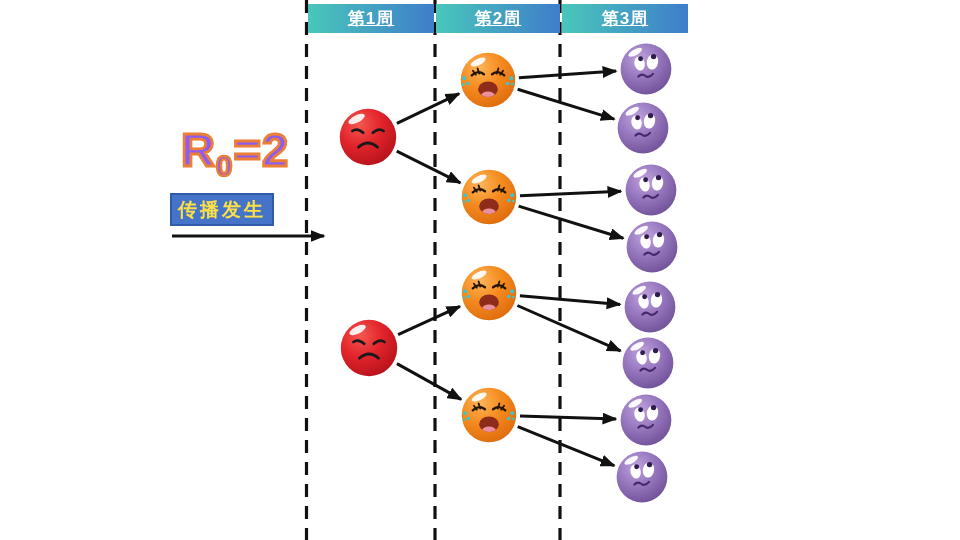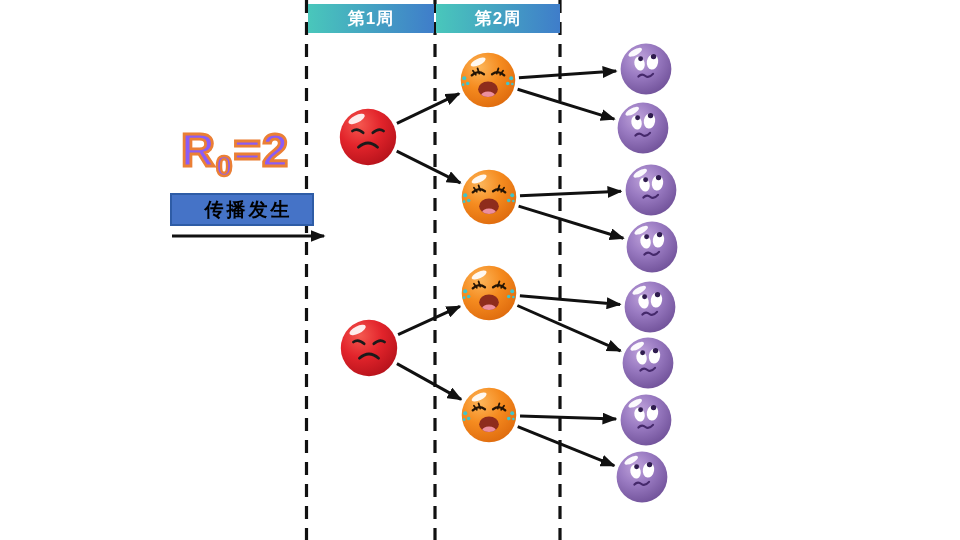--- a/index.html
+++ b/index.html
@@ -8,36 +8,36 @@
     background:#ffffff;font-family:"Liberation Sans",sans-serif;
   }
   .layer{position:absolute;left:0;top:0;width:960px;height:540px;}
   .sep{stroke:#111111;stroke-width:3.2;stroke-dasharray:13 9;}
   .edge{stroke:#111111;stroke-width:3;}
   .flow-arrow{stroke:#111111;stroke-width:3;}
   .week-header{
     position:absolute;top:4px;height:29px;
     display:flex;align-items:center;justify-content:center;
     background:linear-gradient(90deg,#49C7BB,#3F7DCA);
-    color:#ffffff;font-weight:bold;font-size:17px;letter-spacing:1px;
+    color:#ffffff;font-weight:bold;font-size:17px;letter-spacing:1px;text-decoration:underline;
   }
   .wh1{left:308px;width:126px;}
   .wh2{left:436px;width:124px;}
   .wh3{left:562px;width:126px;}
   .formula{
     position:absolute;left:172px;top:124px;width:126px;
     text-align:center;font-size:47px;font-weight:800;line-height:1.1;
     color:#8b5cf6;-webkit-text-stroke:2.8px #EB7F35;letter-spacing:1px;
   }
   .formula .sub{font-size:30px;vertical-align:-10px;-webkit-text-stroke:2.4px #EB7F35;}
   .action-btn{
-    position:absolute;left:170px;top:193px;width:144px;height:33px;
+    position:absolute;left:170px;top:193px;width:104px;height:33px;
     box-sizing:border-box;background:#4573C7;border:2.5px solid #2E5CA6;
     display:flex;align-items:center;justify-content:center;
-    color:#000000;font-weight:bold;font-size:19px;letter-spacing:3px;padding-left:13px;
+    color:#fde047;font-weight:bold;font-size:19px;letter-spacing:3px;
   }
 </style>
 </head>
 <body>
 
 <div class="canvas">
 
   <svg class="layer" viewBox="0 0 960 540">
     <defs>
       <marker id="arrowhead" markerUnits="userSpaceOnUse" markerWidth="15" markerHeight="12" viewBox="0 0 10 8" refX="9" refY="4" orient="auto">
@@ -136,18 +136,19 @@
         <use href="#sym-week3-case" x="625" y="220" width="54" height="54"></use>
         <use href="#sym-week3-case" x="623" y="280" width="54" height="54"></use>
         <use href="#sym-week3-case" x="621" y="336" width="54" height="54"></use>
         <use href="#sym-week3-case" x="619" y="393" width="54" height="54"></use>
         <use href="#sym-week3-case" x="615" y="450" width="54" height="54"></use>
       </g>
   </svg>
 
   <div class="week-header wh1">第1周</div>
   <div class="week-header wh2">第2周</div>
+  <div class="week-header wh3">第3周</div>
 
   <div class="formula"><span>R</span><span class="sub">0</span><span>=2</span></div>
 
   <div class="action-btn">传播发生</div>
 
 </div>
 
 </body></html>

